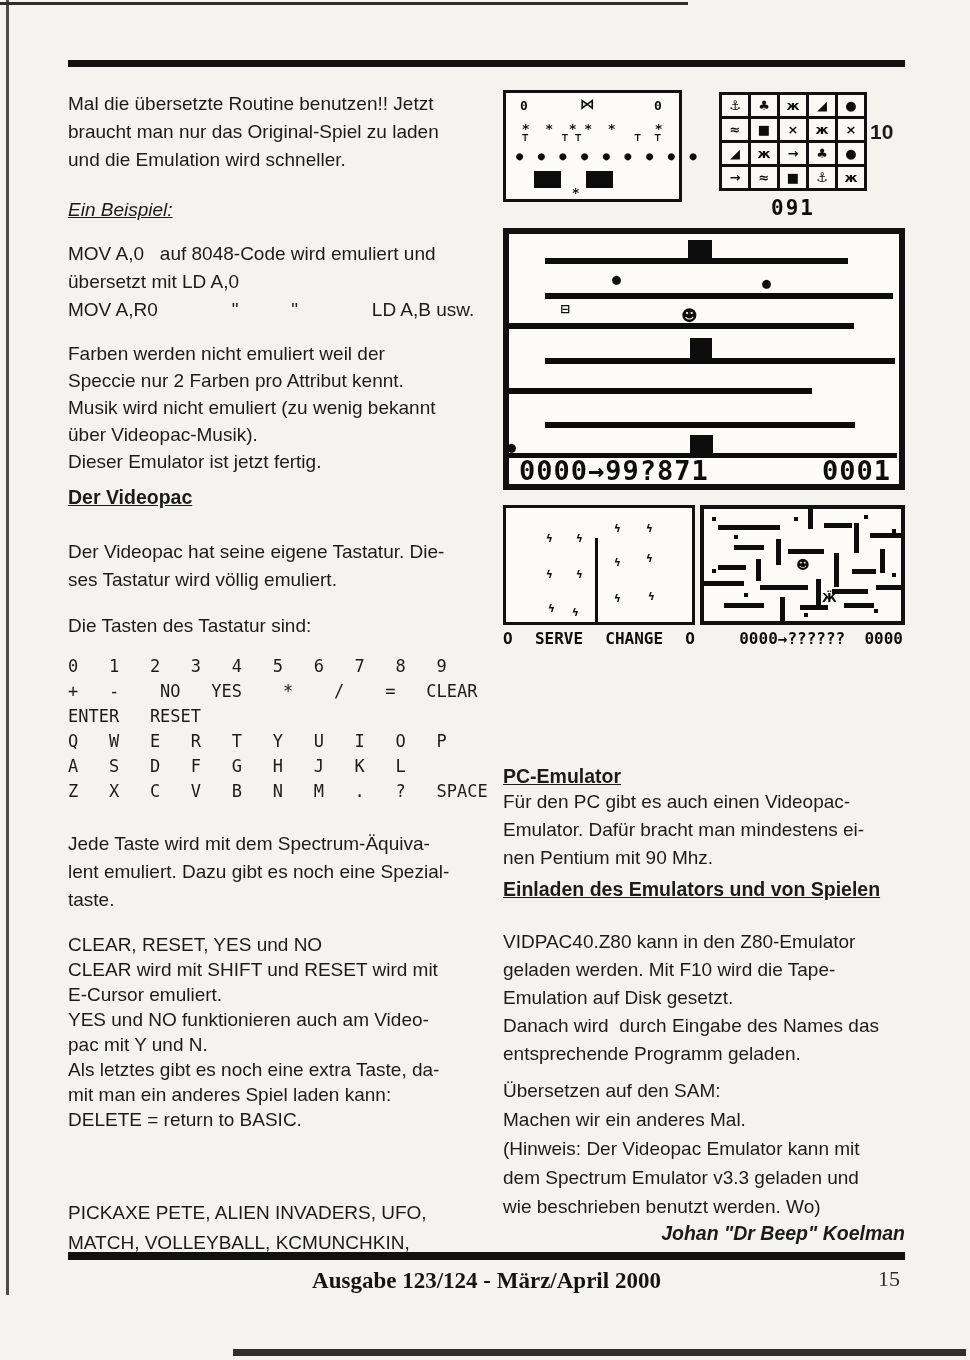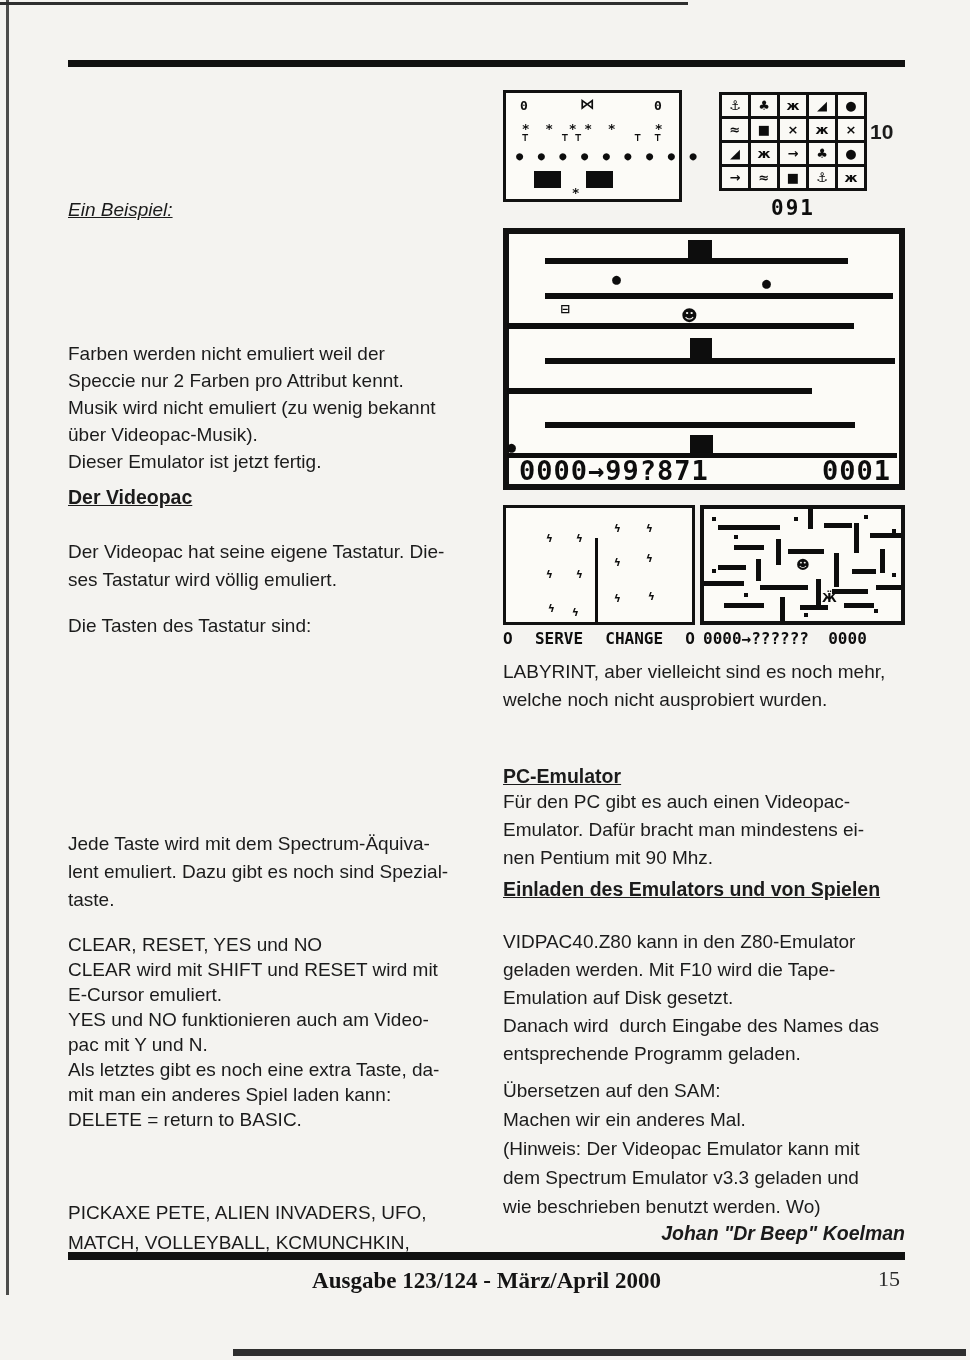--- a/index.html
+++ b/index.html
@@ -51,32 +51,44 @@
 <body>
 
 <div class="page">
 
   <div class="artifact" style="left:0;top:2px;width:688px;height:3px;"></div>
   <div class="artifact" style="left:6px;top:0;width:3px;height:1295px;opacity:.85;"></div>
   <div class="artifact" style="left:233px;top:1349px;width:733px;height:7px;"></div>
 
   <div class="rule" style="left:68px;top:60px;width:837px;height:7px;"></div>
 
+  <div class="para" style="left:68px;top:90px;">Mal die übersetzte Routine benutzen!! Jetzt
+braucht man nur das Original-Spiel zu laden
+und die Emulation wird schneller.</div>
   <div class="para ital und" style="left:68px;top:196px;">Ein Beispiel:</div>
+  <div class="para" style="left:68px;top:240px;">MOV A,0   auf 8048-Code wird emuliert und
+übersetzt mit LD A,0
+MOV A,R0              "          "              LD A,B usw.</div>
   <div class="para" style="left:68px;top:340px;line-height:27px;">Farben werden nicht emuliert weil der
 Speccie nur 2 Farben pro Attribut kennt.
 Musik wird nicht emuliert (zu wenig bekannt
 über Videopac-Musik).
 Dieser Emulator ist jetzt fertig.</div>
   <div class="heading" style="left:68px;top:486px;">Der Videopac</div>
   <div class="para" style="left:68px;top:612px;">Die Tasten des Tastatur sind:</div>
   <div class="para" style="left:68px;top:538px;">Der Videopac hat seine eigene Tastatur. Die-
 ses Tastatur wird völlig emuliert.</div>
+  <div class="para mono" style="left:68px;top:654px;font-size:17px;line-height:25px;">0   1   2   3   4   5   6   7   8   9
++   -    NO   YES    *    /    =   CLEAR
+ENTER   RESET
+Q   W   E   R   T   Y   U   I   O   P
+A   S   D   F   G   H   J   K   L
+Z   X   C   V   B   N   M   .   ?   SPACE</div>
   <div class="para" style="left:68px;top:830px;">Jede Taste wird mit dem Spectrum-Äquiva-
-lent emuliert. Dazu gibt es noch sind Spezial-
+lent emuliert. Dazu gibt es noch eine Spezial-
 taste.</div>
   <div class="para" style="left:68px;top:932px;line-height:25px;">CLEAR, RESET, YES und NO
 CLEAR wird mit SHIFT und RESET wird mit
 E-Cursor emuliert.
 YES und NO funktionieren auch am Video-
 pac mit Y und N.
 Als letztes gibt es noch eine extra Taste, da-
 mit man ein anderes Spiel laden kann:
 DELETE = return to BASIC.</div>
   <div class="para" style="left:68px;top:1198px;line-height:30px;">PICKAXE PETE, ALIEN INVADERS, UFO,
@@ -192,24 +204,22 @@
     <div class="mdot" style="left:160px;top:6px;"></div>
     <div class="mdot" style="left:188px;top:20px;"></div>
     <div class="mdot" style="left:8px;top:60px;"></div>
     <div class="mdot" style="left:40px;top:84px;"></div>
     <div class="mdot" style="left:100px;top:104px;"></div>
     <div class="mdot" style="left:170px;top:100px;"></div>
     <div class="mdot" style="left:188px;top:64px;"></div>
     <span class="scr-el bold" style="left:92px;top:48px;font-size:13px;font-family:'DejaVu Sans',sans-serif;">☻</span>
     <span class="scr-el bold" style="left:118px;top:82px;font-size:12px;font-family:'DejaVu Sans',sans-serif;">Ӝ</span>
   </div>
-  <div class="caption" style="left:703px;top:629px;width:200px;text-align:left;">0000→??????  0000</div>
-
-  <div class="para" style="left:503px;top:658px;">LABYRINT, aber vielleicht sind es noch mehr,
-welche noch nicht ausprobiert wurden.</div>
+  <div class="caption" style="left:703px;top:629px;width:200px;text-align:right;">0000→??????  0000</div>
+
   <div class="heading" style="left:503px;top:736px;margin-top:29px;">PC-Emulator</div>
   <div class="para" style="left:503px;top:788px;">Für den PC gibt es auch einen Videopac-
 Emulator. Dafür bracht man mindestens ei-
 nen Pentium mit 90 Mhz.</div>
   <div class="heading" style="left:503px;top:878px;">Einladen des Emulators und von Spielen</div>
   <div class="para" style="left:503px;top:928px;">VIDPAC40.Z80 kann in den Z80-Emulator
 geladen werden. Mit F10 wird die Tape-
 Emulation auf Disk gesetzt.
 Danach wird  durch Eingabe des Names das
 entsprechende Programm geladen.</div>

